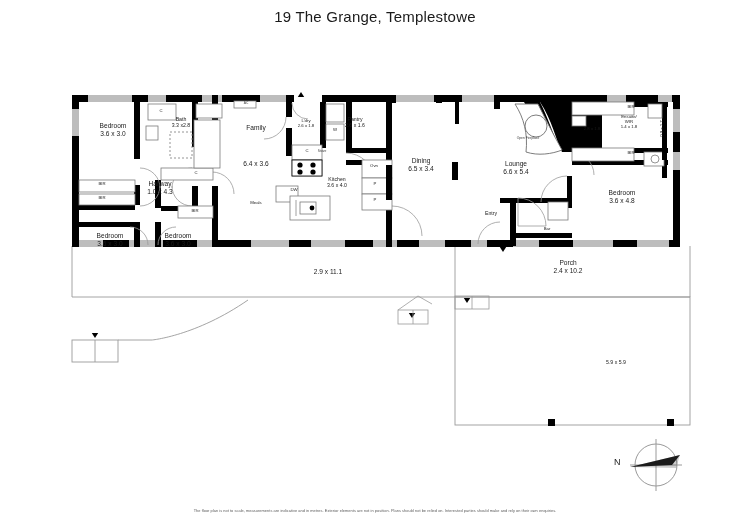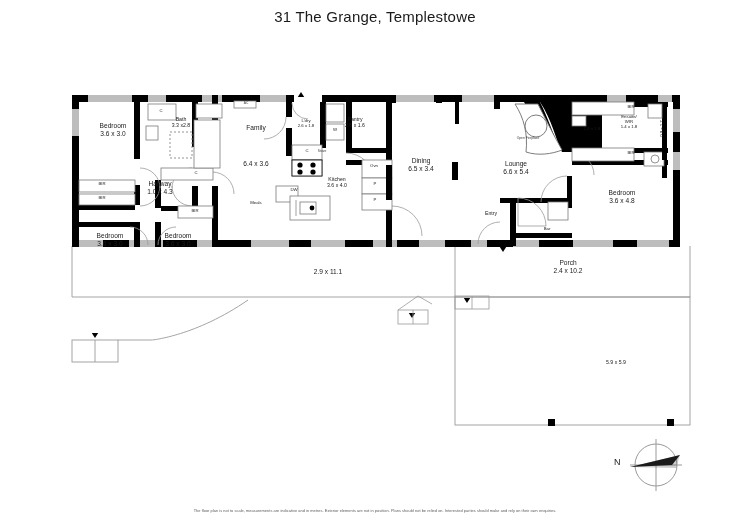--- a/index.html
+++ b/index.html
@@ -18,21 +18,21 @@
   .sm{font-size:5.2px;}
   .xs{font-size:4.3px;}
   .tiny{font-size:3.3px;color:#3a3a3a;}
   .vert{transform:rotate(-90deg);transform-origin:center center;}
   .compass{position:absolute;left:612px;top:437px;width:78px;height:56px;}
   .compass .nlab{position:absolute;left:2px;top:20px;font-size:9px;color:#222;}
 </style>
 </head>
 <body>
 
-<div class="title">31 The Grange, Templestowe</div>
+<div class="title">19 The Grange, Templestowe</div>
 
 <svg id="plan" viewBox="0 0 750 530">
   <g>
 
     <g stroke="#9a9a9a" fill="none" stroke-width="0.9">
 
       <path d="M72,246 L72,297 L455,297"></path>
 
       <rect x="72" y="340" width="46" height="22"></rect>
       <line x1="95" y1="340" x2="95" y2="362"></line>

